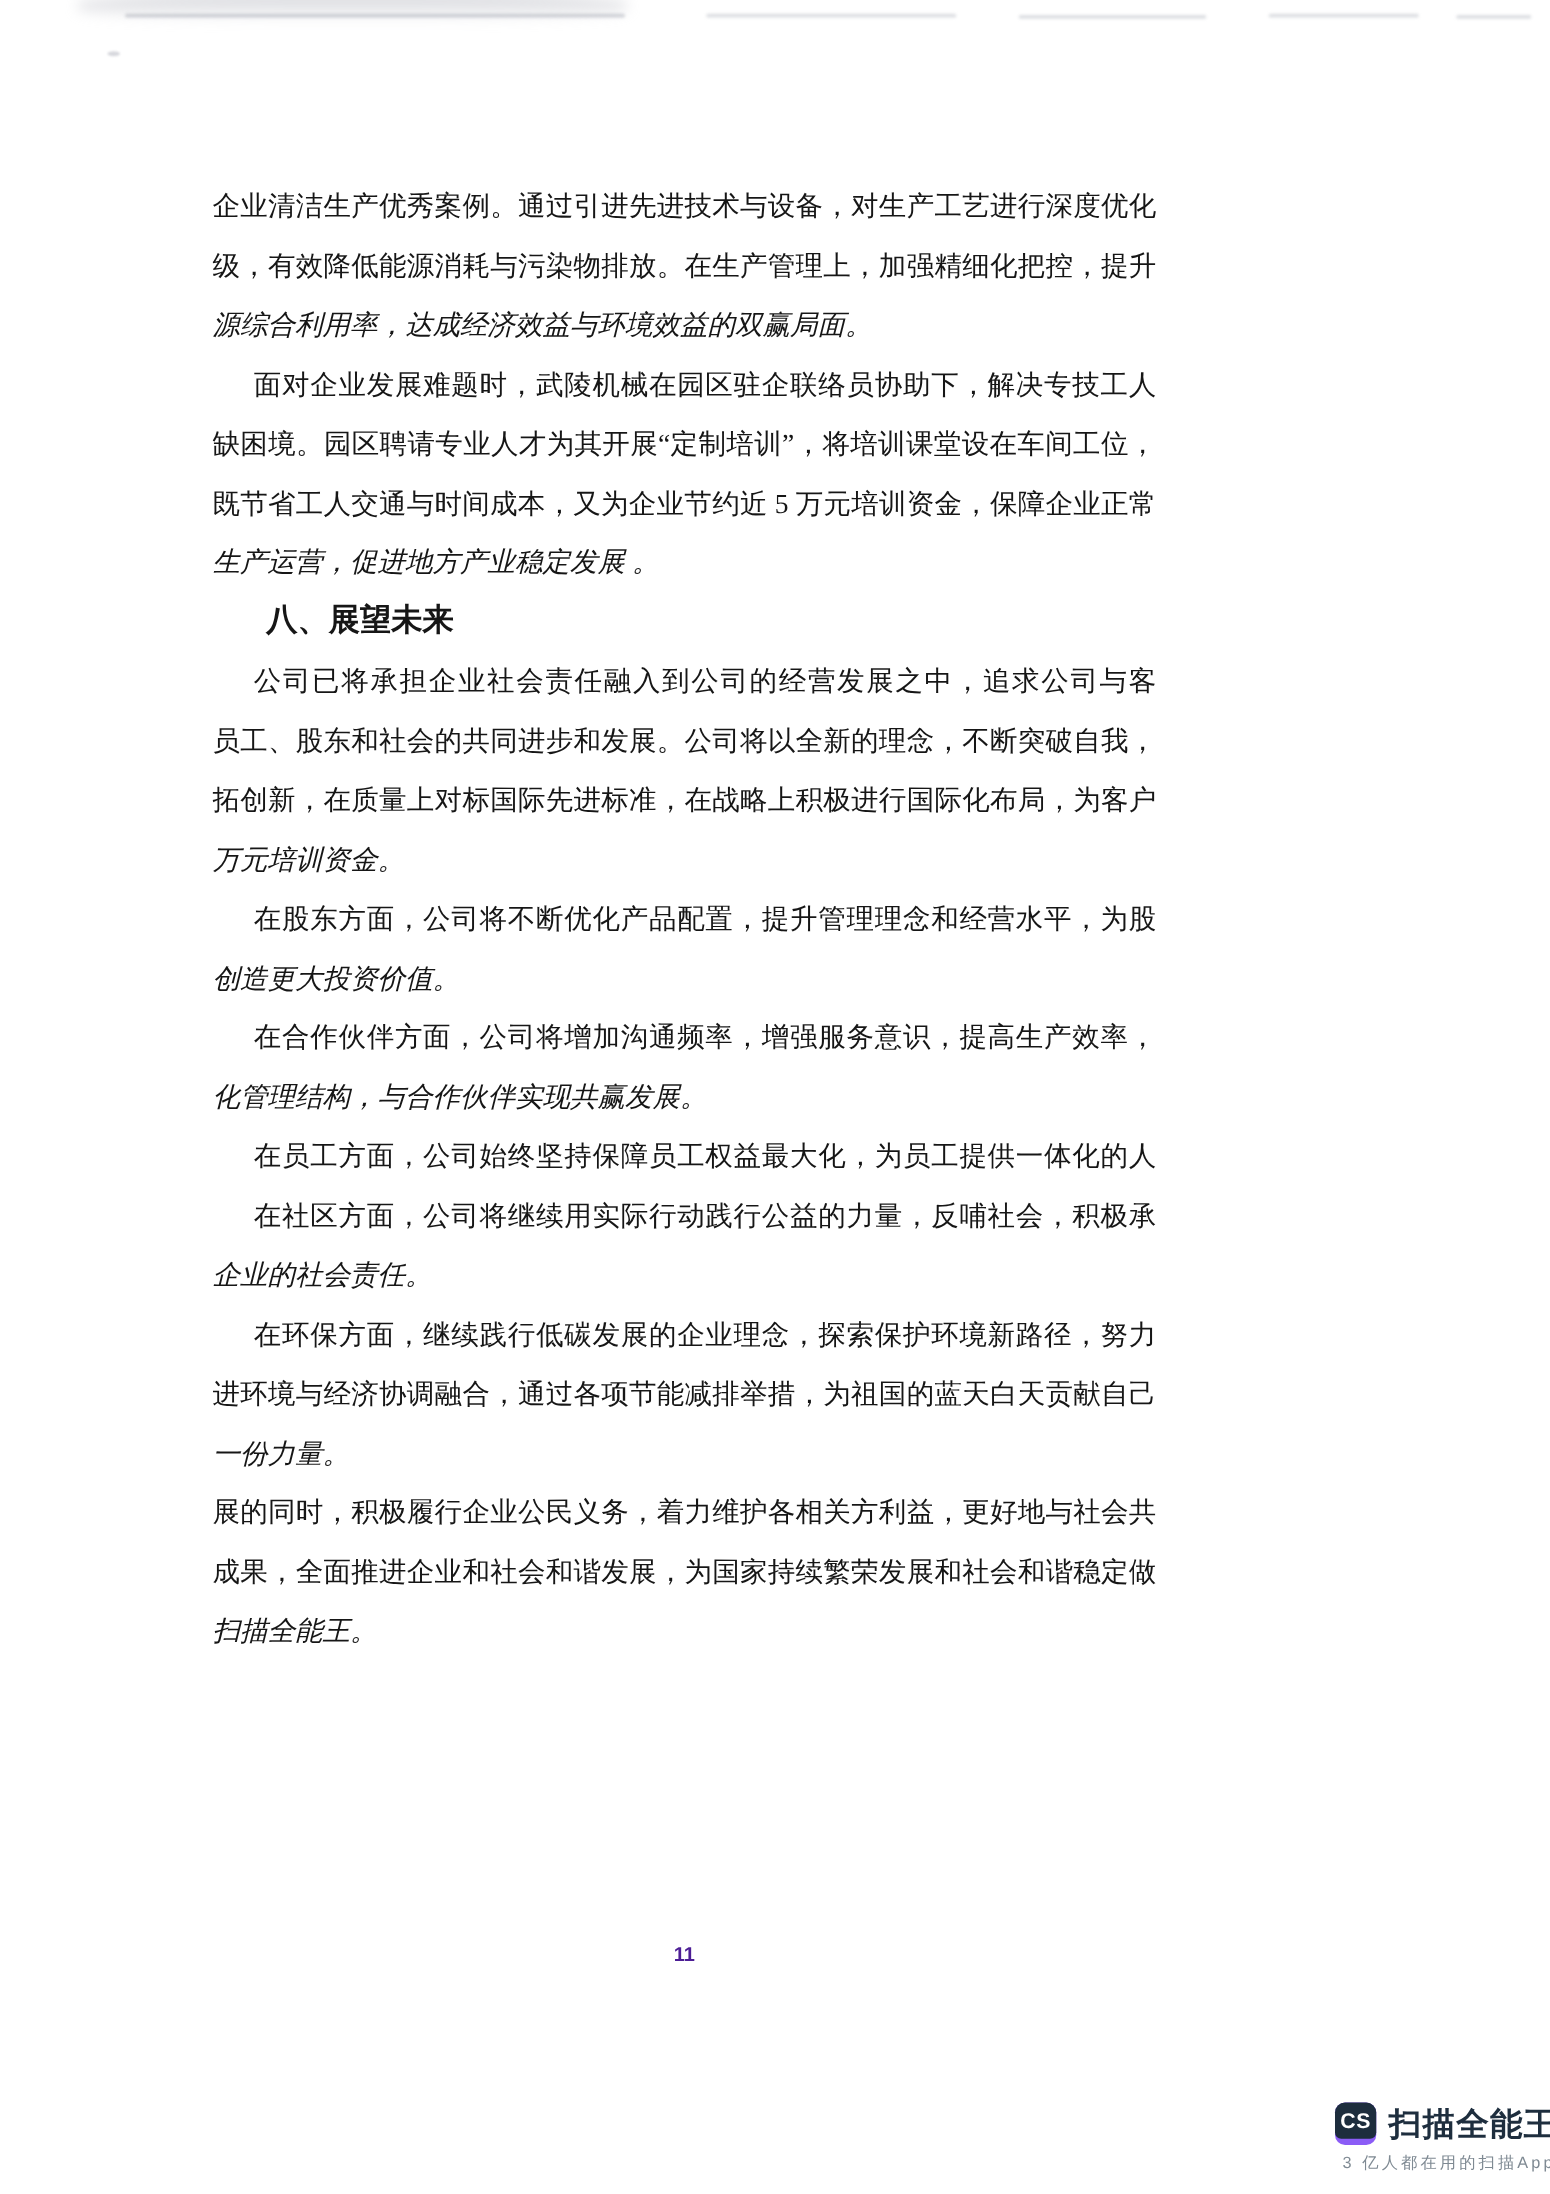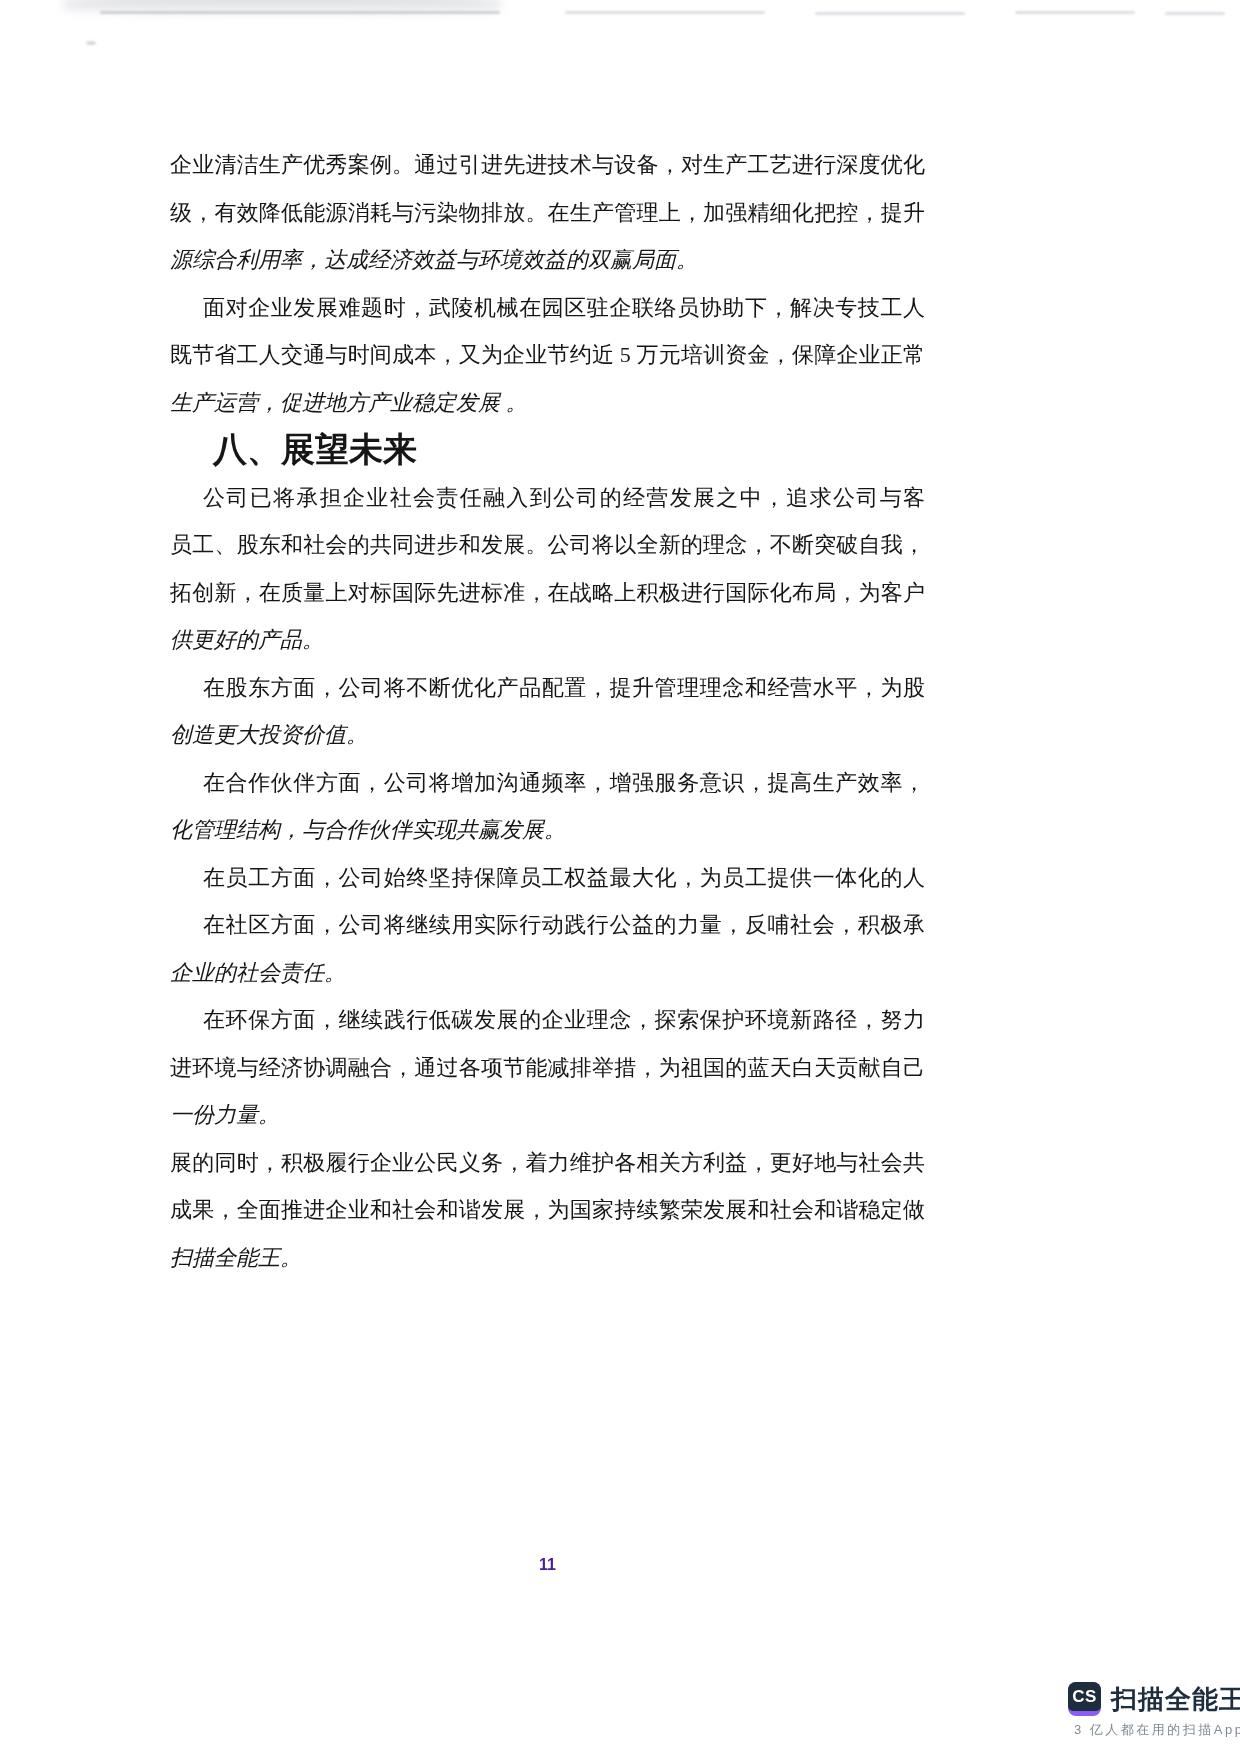--- a/index.html
+++ b/index.html
@@ -50,23 +50,24 @@
     line-height: 47.5px;
     text-align: justify;
     text-justify: inter-character;
     overflow: hidden;
   }
   .line.fill { text-align-last: justify; }
   .line.end  { text-align-last: left; font-style: italic; }
   .line.ind  { padding-left: 33px; }
   .line.heading {
     font-weight: 700;
-    font-size: 34px;
+    font-size: 25px;
     padding-left: 43px;
     text-align-last: left;
+    font-family: Liberation Mono, monospace;
   }
 
   
   .page-number {
     position: absolute;
     left: 170px; top: 1556px; width: 755px;
     text-align: center;
     font-size: 16px;
     font-weight: 700;
     color: #4c1d95;
@@ -132,31 +133,32 @@
   <div class="content">
 
     <div class="para">
       <div class="line fill">企业清洁生产优秀案例。通过引进先进技术与设备，对生产工艺进行深度优化升</div>
       <div class="line fill">级，有效降低能源消耗与污染物排放。在生产管理上，加强精细化把控，提升资</div>
       <div class="line end">源综合利用率，达成经济效益与环境效益的双赢局面。</div>
     </div>
 
     <div class="para">
       <div class="line fill ind">面对企业发展难题时，武陵机械在园区驻企联络员协助下，解决专技工人短</div>
+      <div class="line fill">缺困境。园区聘请专业人才为其开展“定制培训”，将培训课堂设在车间工位，</div>
       <div class="line fill">既节省工人交通与时间成本，又为企业节约近 5 万元培训资金，保障企业正常</div>
       <div class="line end">生产运营，促进地方产业稳定发展 。</div>
     </div>
 
     <div class="line heading">八、展望未来</div>
 
     <div class="para">
       <div class="line fill ind">公司已将承担企业社会责任融入到公司的经营发展之中，追求公司与客户、</div>
       <div class="line fill">员工、股东和社会的共同进步和发展。公司将以全新的理念，不断突破自我，开</div>
       <div class="line fill">拓创新，在质量上对标国际先进标准，在战略上积极进行国际化布局，为客户提</div>
-      <div class="line end">供更好的产品。</div>
+      <div class="line end">万元培训资金。</div>
     </div>
 
     <div class="para">
       <div class="line fill ind">在股东方面，公司将不断优化产品配置，提升管理理念和经营水平，为股东</div>
       <div class="line end">创造更大投资价值。</div>
     </div>
 
     <div class="para">
       <div class="line fill ind">在合作伙伴方面，公司将增加沟通频率，增强服务意识，提高生产效率，优</div>
       <div class="line end">化管理结构，与合作伙伴实现共赢发展。</div>

